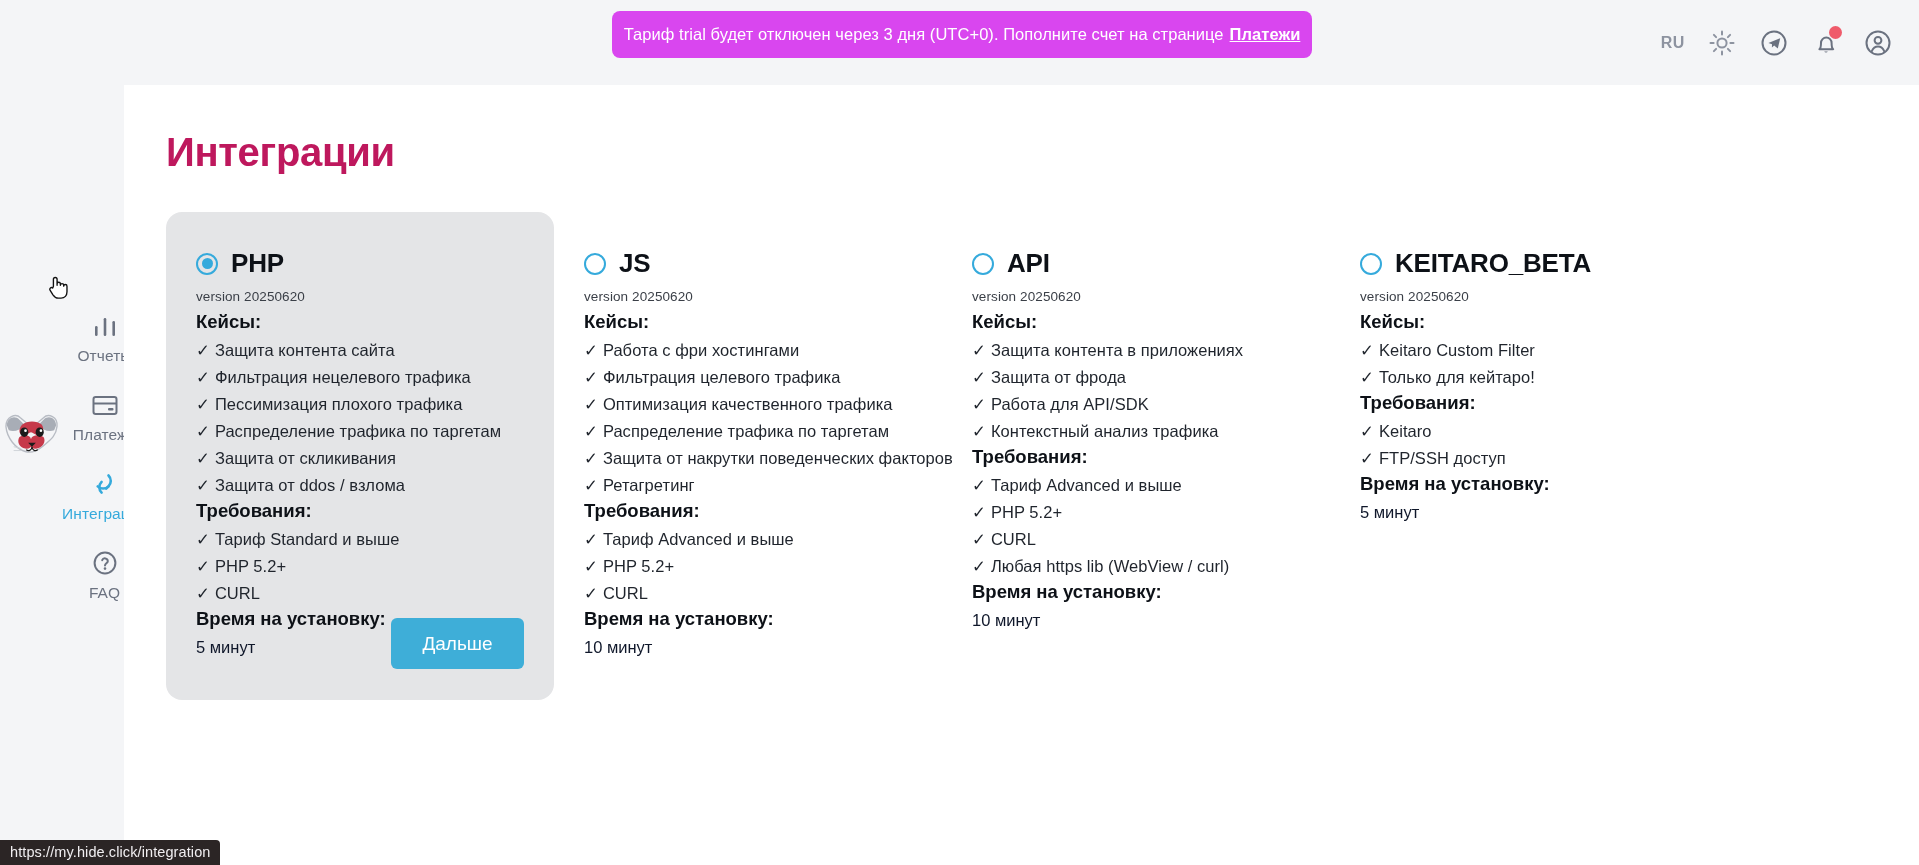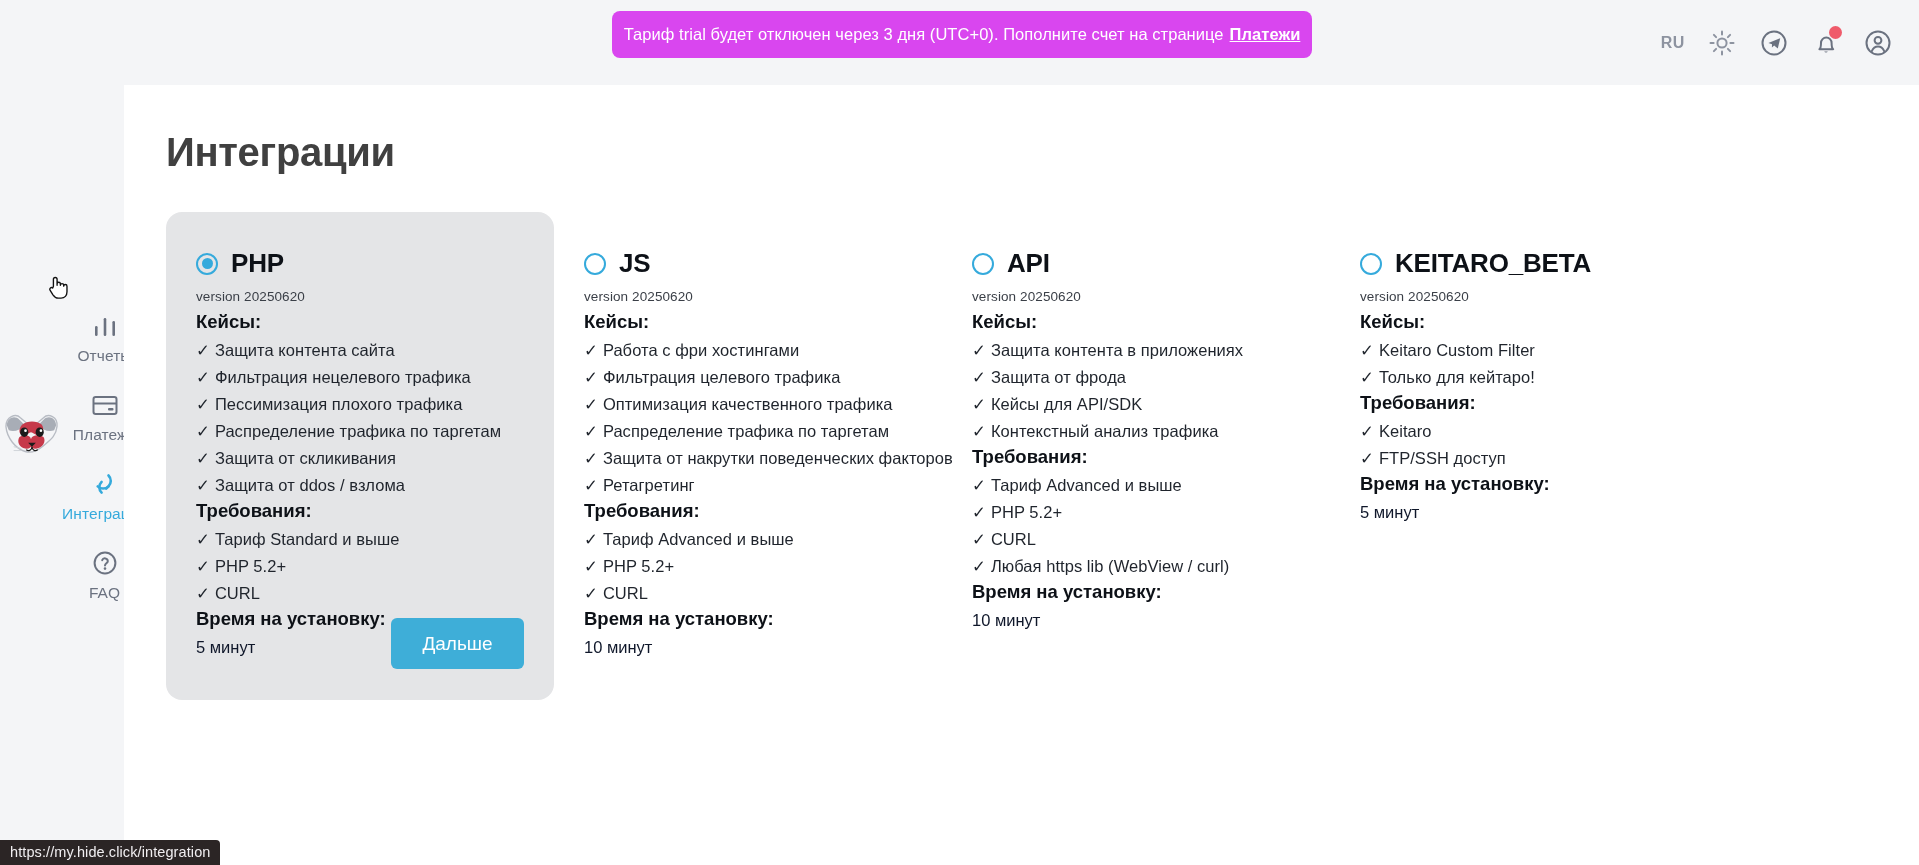--- a/index.html
+++ b/index.html
@@ -57,21 +57,21 @@
 
   
   .main {
     position: absolute; left: 124px; top: 85px;
     width: 1795px; height: 780px;
     background: #ffffff;
     overflow: hidden;
   }
   .page-title {
     margin: 45px 0 0 42px;
-    font-size: 40px; font-weight: bold; color: #404040; letter-spacing: -.3px;
+    font-size: 40px; font-weight: bold; color: #be185d; letter-spacing: -.3px;
   }
   .cards {
     margin: 37px 0 0 42px;
     display: flex; align-items: flex-start;
   }
   .card {
     width: 388px; min-height: 130px;
     padding: 36px 30px 24px 30px;
     border-radius: 16px;
     position: relative;
@@ -292,21 +292,21 @@
           <div class="card-head">
             <span class="radio">
               <span class="dot"></span>
             </span>
             <span class="card-name">API</span>
           </div>
           <div class="version">version 20250620</div>
           <div class="sec-title">Кейсы:</div>
           <div class="li"><span class="ck">✓</span><span>Защита контента в приложениях</span></div>
           <div class="li"><span class="ck">✓</span><span>Защита от фрода</span></div>
-          <div class="li"><span class="ck">✓</span><span>Кейсы для API/SDK</span></div>
+          <div class="li"><span class="ck">✓</span><span>Работа для API/SDK</span></div>
           <div class="li"><span class="ck">✓</span><span>Контекстный анализ трафика</span></div>
           <div class="sec-title gap">Требования:</div>
           <div class="li"><span class="ck">✓</span><span>Тариф Advanced и выше</span></div>
           <div class="li"><span class="ck">✓</span><span>PHP 5.2+</span></div>
           <div class="li"><span class="ck">✓</span><span>CURL</span></div>
           <div class="li"><span class="ck">✓</span><span>Любая https lib (WebView / curl)</span></div>
           <div class="sec-title gap">Время на установку:</div>
           <div class="plain">10 минут</div>
         </div>
         <div class="card">

